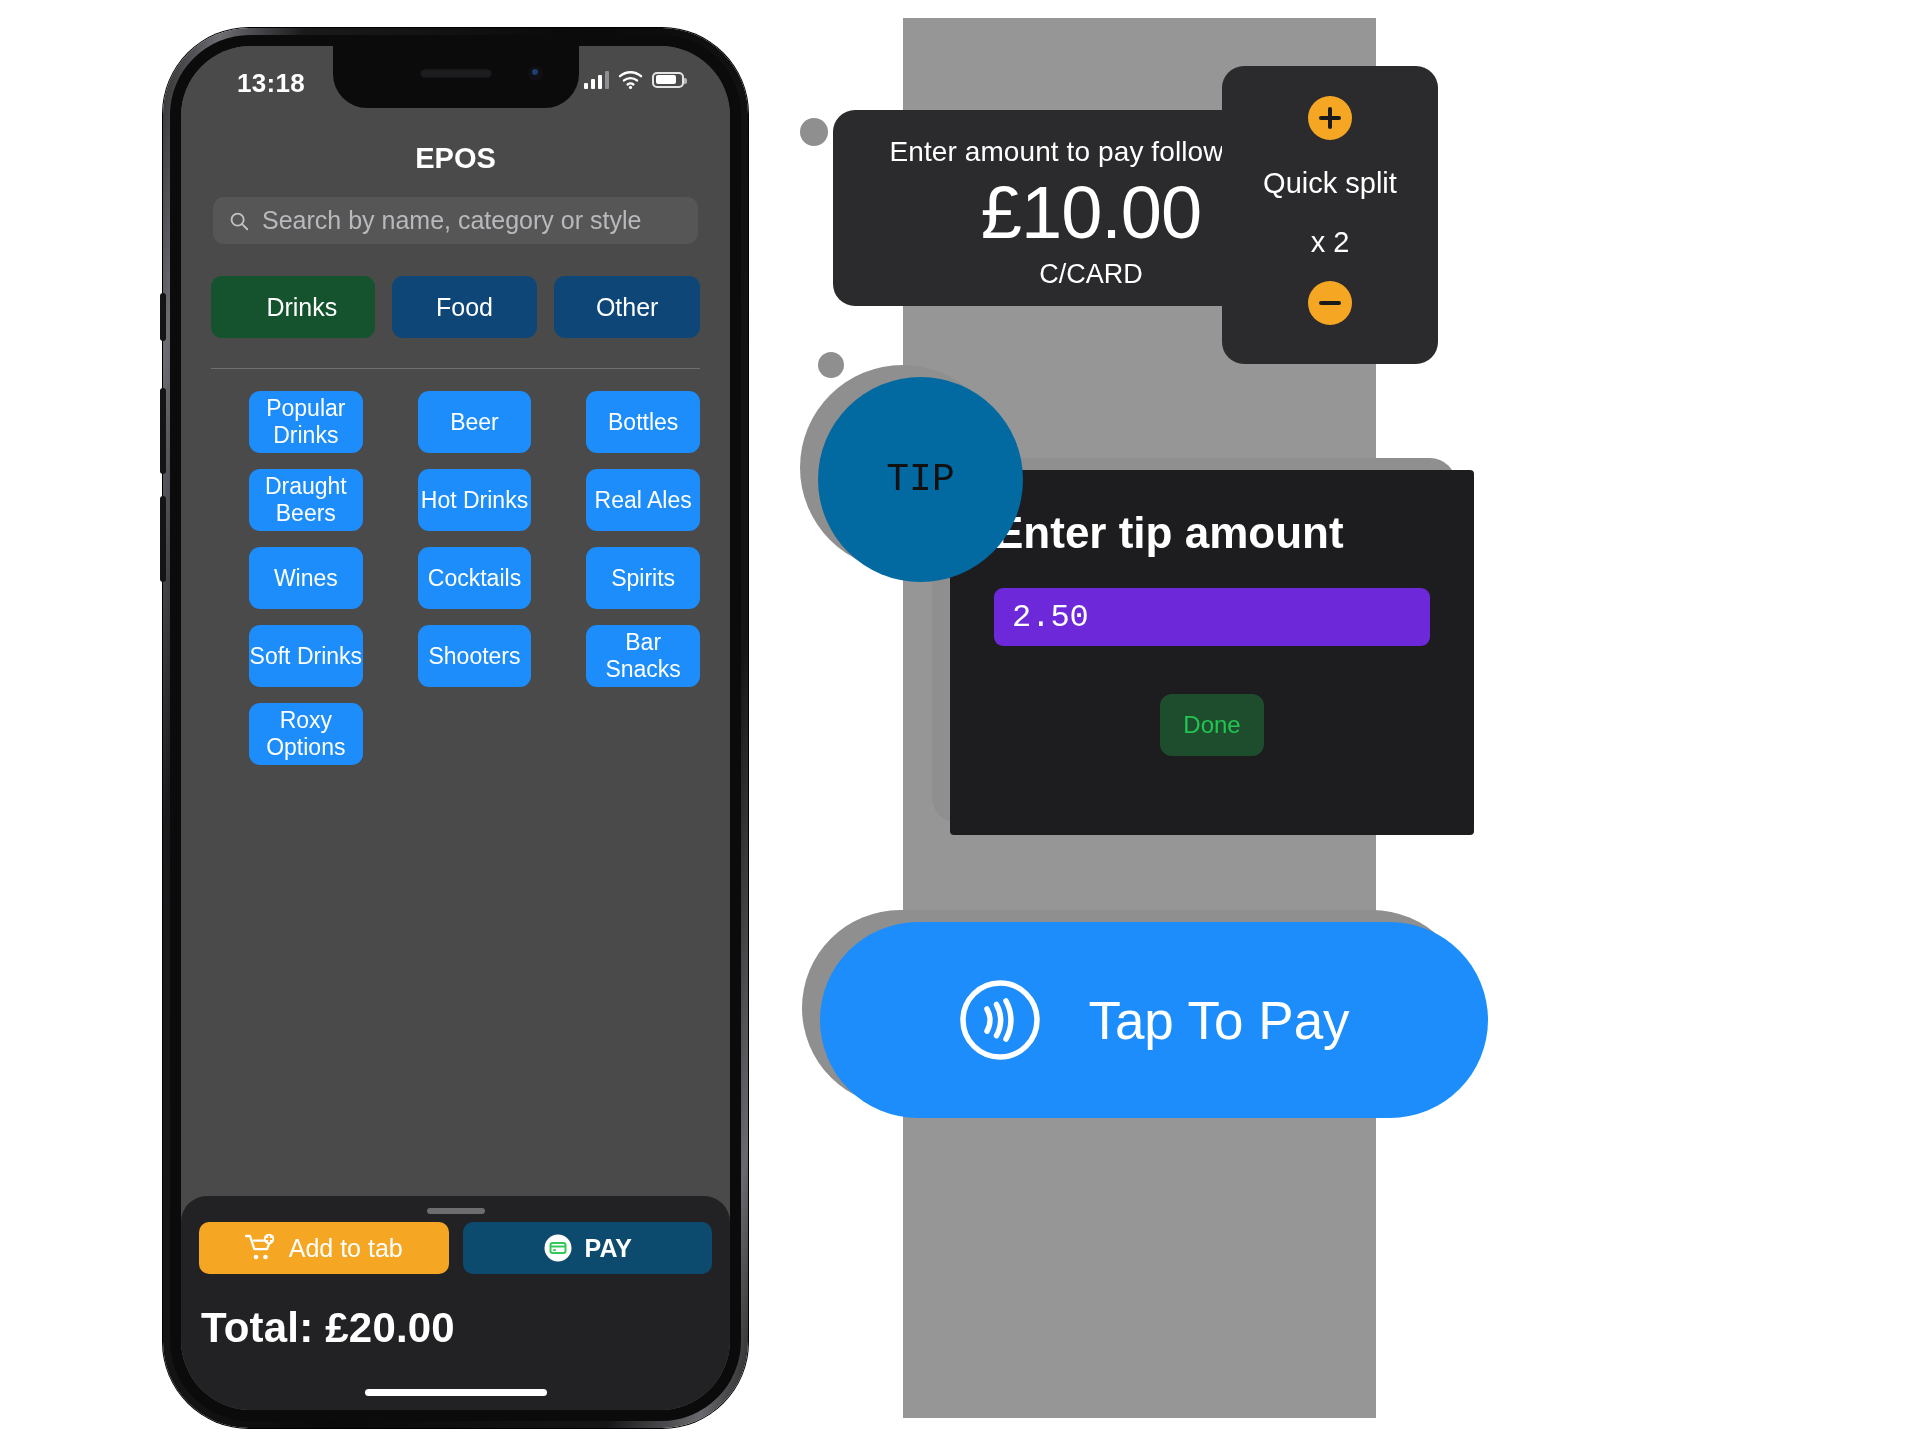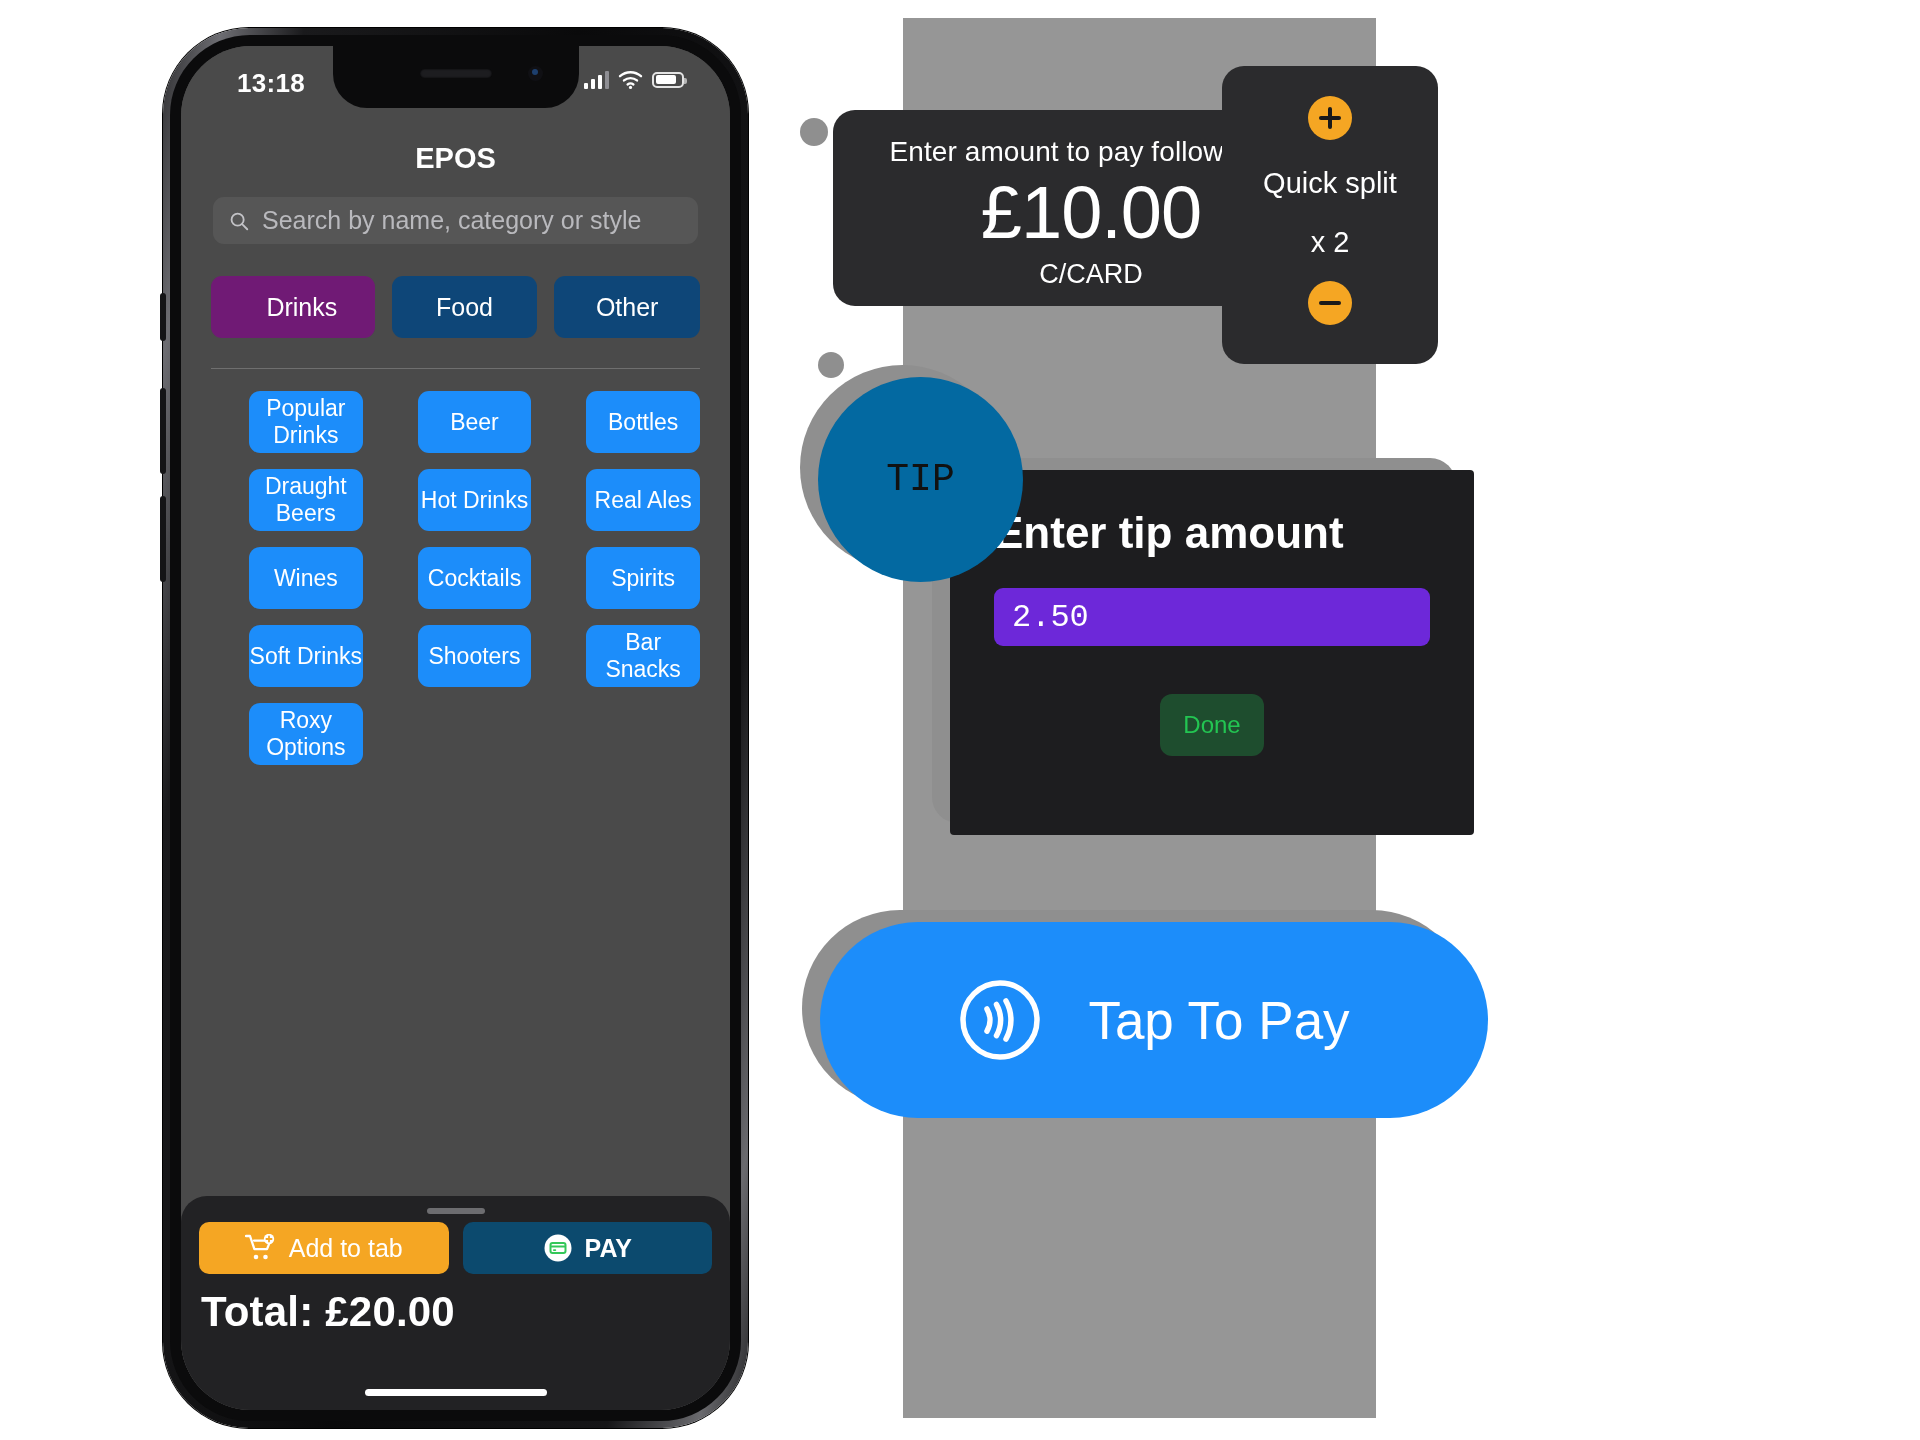--- a/index.html
+++ b/index.html
@@ -108,21 +108,21 @@
   }
   .search-ph { color: #b9b9bd; font-size: 25px; }
 
   .cat-row { display: flex; gap: 17px; margin: 32px 30px 0 30px; }
   .cat-btn {
     flex: 1; height: 62px; border-radius: 11px;
     display: flex; align-items: center; justify-content: center;
     color: #fff; font-size: 25px; border: none;
     font-family: inherit;
   }
-  .cat-active { background: #701a75; padding-left: 18px; }
+  .cat-active { background: #14532d; padding-left: 18px; }
   .cat-idle { background: #0E4678; }
 
   .divider { height: 1px; background: #6f6f6f; margin: 30px 30px 0 30px; }
 
   .grid {
     margin: 22px 30px 0 30px;
     display: grid; grid-template-columns: repeat(3, 1fr);
     gap: 16px 17px;
   }
   .grid-btn {
@@ -144,21 +144,21 @@
   }
   .action-row { display: flex; gap: 14px; }
   .act-btn {
     flex: 1; height: 52px; border-radius: 10px;
     display: flex; align-items: center; justify-content: center; gap: 12px;
     color: #fff; font-size: 25px; border: none; font-family: inherit;
   }
   .btn-tab { background: #F5A623; }
   .btn-pay { background: #0c4a6e; font-weight: 600; }
   .total {
-    margin-top: 14px; color: #fff; font-size: 42px; font-weight: 700;
+    margin-top: 30px; color: #fff; font-size: 42px; font-weight: 700;
     padding-left: 2px; letter-spacing: .2px;
   }
   .home-ind {
     position: absolute; left: 50%; transform: translateX(-50%); bottom: 14px;
     width: 182px; height: 7px; border-radius: 4px; background: #fff;
     z-index: 8;
   }
 
   
   .right-panel {

